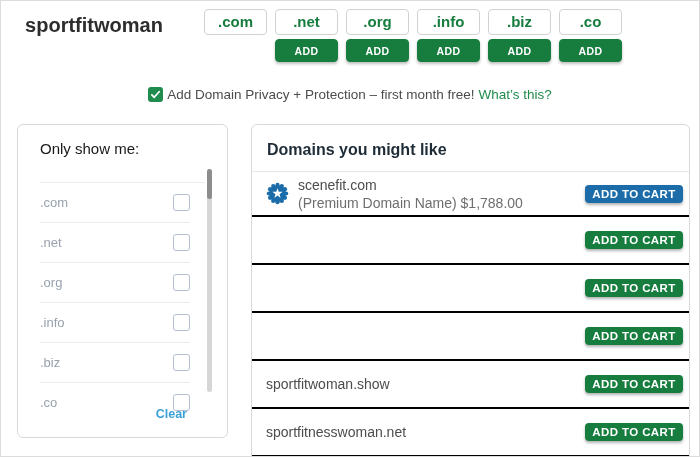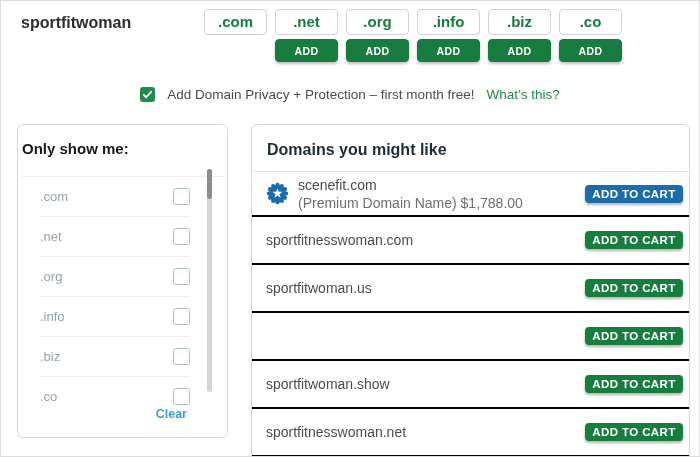--- a/index.html
+++ b/index.html
@@ -1,35 +1,35 @@
 <!DOCTYPE html>
 <html style="--green: #177d3f; --green-bright: #1f8b4d; --blue: #1b6ca9; --clear-blue: #3aa0d8;"><head>
 <meta charset="utf-8">
 <style>
   html,body{margin:0;padding:0;background:#fff;}
   body{font-family:"Liberation Sans",sans-serif;-webkit-font-smoothing:antialiased;}
   .screen{position:relative;width:700px;height:457px;box-sizing:border-box;border:1px solid #dcdcdc;background:#fff;overflow:hidden;}
 
   
-  .query{position:absolute;left:0;top:13px;width:186px;text-align:left;font-size:16px;font-weight:bold;color:#2d2d2d;margin-left:20px;}
+  .query{position:absolute;left:0;top:13px;width:186px;text-align:center;font-size:20px;font-weight:bold;color:#2d2d2d;}
   .tld-row{position:absolute;left:203px;top:8px;display:flex;gap:8px;}
   .tld-col{width:63px;display:flex;flex-direction:column;gap:4px;}
   .tld-label{height:26px;line-height:24px;text-align:center;background:#fff;border:1px solid #d2d2d2;border-radius:4px;color:var(--green);font-weight:bold;font-size:15px;box-sizing:border-box;}
   .tld-btn{height:23px;border-radius:4px;font-weight:bold;font-size:10.5px;letter-spacing:.4px;cursor:pointer;font-family:inherit;padding:0;}
   .tld-btn.solid{background:var(--green);color:#fff;border:1px solid var(--green);box-shadow:0 2px 3px rgba(0,0,0,.25);}
   .tld-btn.outline{background:#fff;color:var(--green);border:1px solid #3d9265;box-shadow:0 2px 3px rgba(0,0,0,.12);}
 
   
-  .privacy-row{position:absolute;left:0;top:86px;width:100%;display:flex;justify-content:center;align-items:center;gap:12px;font-size:13.5px;color:#4c4c4c;}
+  .privacy-row{position:absolute;left:0;top:86px;width:100%;display:flex;justify-content:center;align-items:center;gap:4px;font-size:13.5px;color:#4c4c4c;}
   .pcheck{width:15px;height:15px;background:var(--green-bright);border-radius:3px;display:inline-flex;align-items:center;justify-content:center;cursor:pointer;flex:0 0 auto;}
   .plink{color:var(--green-bright);text-decoration:none;cursor:pointer;}
 
   
   .filter-card{position:absolute;left:16px;top:123px;width:211px;height:314px;background:#fff;border:1px solid #d9d9d9;border-radius:6px;box-sizing:border-box;}
-  .filter-title{margin:15px 4px 0;font-size:15px;font-weight:bold;color:#191919;padding-bottom:19px;border-bottom:1px solid #ececec;}
+  .filter-title{margin:15px 22px 0;font-size:15px;font-weight:normal;color:#191919;padding-bottom:25px;border-bottom:1px solid #ececec;}
   .filter-list{margin:0 37px 0 22px;}
   .filter-row{height:39px;display:flex;align-items:center;justify-content:space-between;border-bottom:1px solid #ececec;cursor:pointer;}
   .filter-row:last-child{border-bottom:none;}
   .filter-label{font-size:13px;color:#98a2ad;}
   .fcheckbox{width:15px;height:15px;border:1px solid #b3c0d2;border-radius:3px;background:#fff;flex:0 0 auto;cursor:pointer;}
   .scroll-track{position:absolute;right:15px;top:44px;width:5px;height:223px;background:#d6d6d6;border-radius:3px;}
   .scroll-thumb{width:5px;height:30px;background:#8d8d8d;border-radius:3px;cursor:pointer;}
   .clear-link{position:absolute;right:40px;bottom:16px;font-size:12.5px;font-weight:bold;color:var(--clear-blue);text-decoration:none;cursor:pointer;}
 
   
@@ -145,32 +145,24 @@
       </svg>
     </span>
     <div class="suggest-text">
       <div class="suggest-domain">scenefit.com</div>
       <div class="suggest-note">(Premium Domain Name) $1,788.00</div>
     </div>
     <button class="cart-btn blue">ADD TO CART</button>
   </div>
         <div class="suggest-row">
 
-    <div class="suggest-text">
-      <div class="suggest-domain">sportfitnesswoman.com</div>
-
-    </div>
     <button class="cart-btn green">ADD TO CART</button>
   </div>
         <div class="suggest-row">
 
-    <div class="suggest-text">
-      <div class="suggest-domain">sportfitwoman.us</div>
-
-    </div>
     <button class="cart-btn green">ADD TO CART</button>
   </div>
         <div class="suggest-row">
 
     <button class="cart-btn green">ADD TO CART</button>
   </div>
         <div class="suggest-row">
 
     <div class="suggest-text">
       <div class="suggest-domain">sportfitwoman.show</div>

